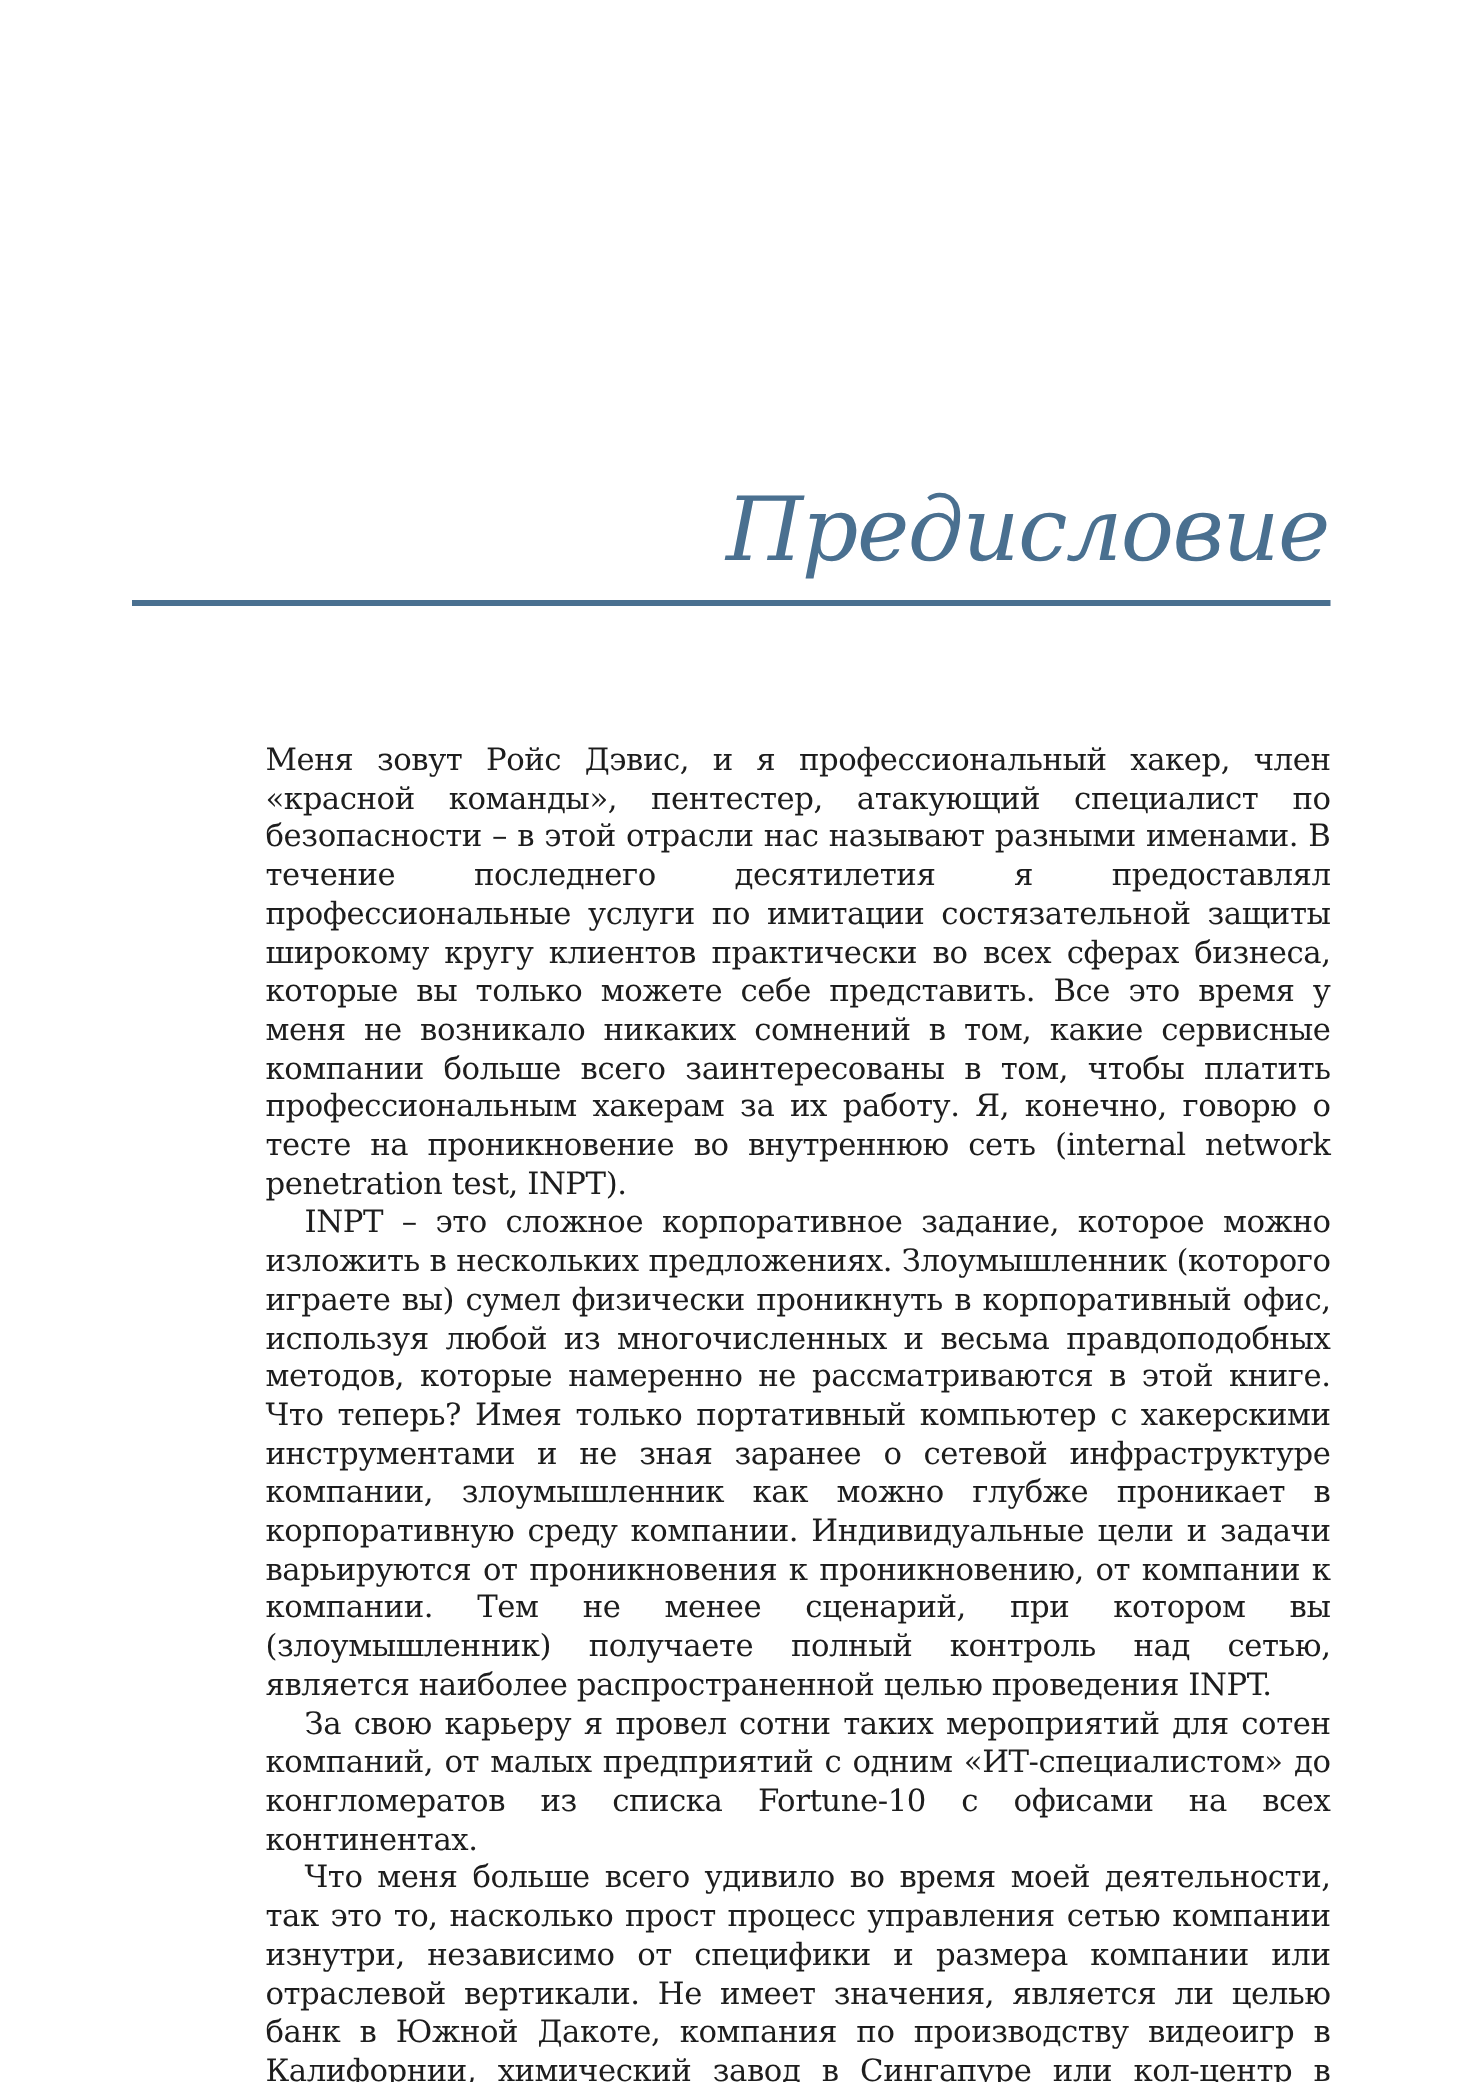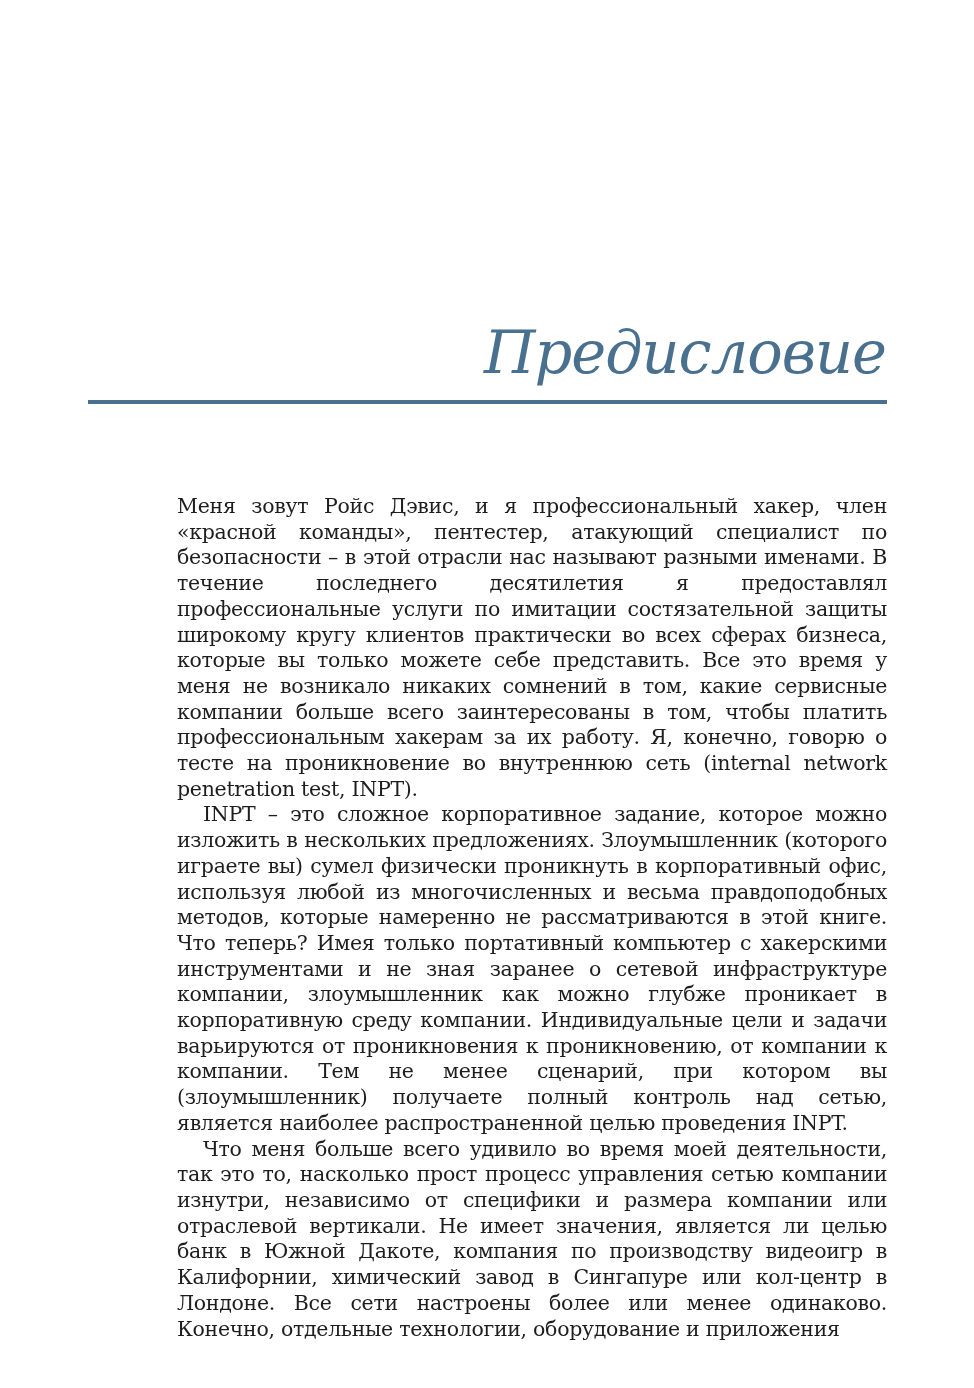--- a/index.html
+++ b/index.html
@@ -54,15 +54,16 @@
 </style>
 </head>
 <body>
 
 <div class="page">
   <h1 class="chapter-title">Предисловие</h1>
   <div class="chapter-rule"></div>
   <div class="body-text">
       <p class=""><span>Меня зовут Ройс Дэвис, и я профессиональный хакер, член «красной команды», пентестер, атакующий специалист по безопасности – в этой отрасли нас называют разными именами. В течение последнего десятилетия я предоставлял профессиональные услуги по имитации состязательной защиты широкому кругу клиентов практически во всех сферах бизнеса, которые вы только можете себе представить. Все это время у меня не возникало никаких сомнений в том, какие сервисные компании больше всего заинтересованы в том, чтобы платить профессиональным хакерам за их работу. Я, конечно, говорю о </span><span class="em">тесте на проникновение во внутреннюю сеть</span><span> (internal network penetration test, INPT).</span></p>
       <p class="indent"><span>INPT – это сложное корпоративное задание, которое можно изложить в нескольких предложениях. Злоумышленник (которого играете вы) сумел физически проникнуть в корпоративный офис, используя любой из многочисленных и весьма правдоподобных методов, которые намеренно не рассматриваются в этой книге. Что теперь? Имея только портативный компьютер с хакерскими инструментами и не зная заранее о сетевой инфраструктуре компании, злоумышленник как можно глубже проникает в корпоративную среду компании. Индивидуальные цели и задачи варьируются от проникновения к проникновению, от компании к компании. Тем не менее сценарий, при котором вы (злоумышленник) получаете полный контроль над сетью, является наиболее распространенной целью проведения INPT.</span></p>
+      <p class="indent"><span>За свою карьеру я провел сотни таких мероприятий для сотен компаний, от малых предприятий с одним «ИТ-специалистом» до конгломератов из списка Fortune-10 с офисами на всех континентах.</span></p>
       <p class="indent"><span>Что меня больше всего удивило во время моей деятельности, так это то, насколько прост процесс управления сетью компании изнутри, независимо от специфики и размера компании или отраслевой вертикали. Не имеет значения, является ли целью банк в Южной Дакоте, компания по производству видеоигр в Калифорнии, химический завод в Сингапуре или кол-центр в Лондоне. Все сети настроены более или менее одинаково. Конечно, отдельные технологии, оборудование и приложения</span></p>
     </div>
 </div>
 
 </body></html>

